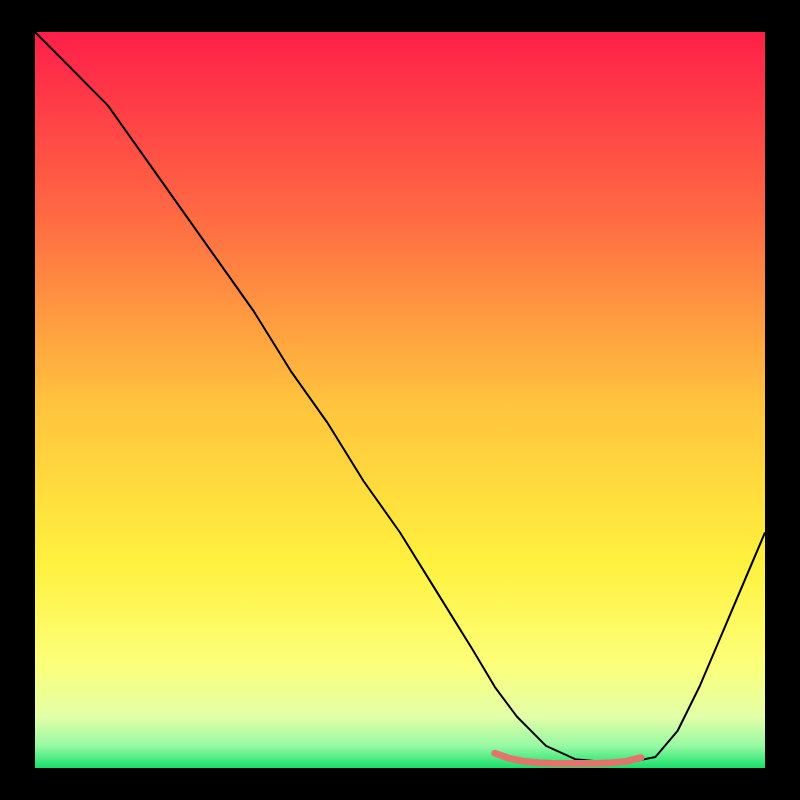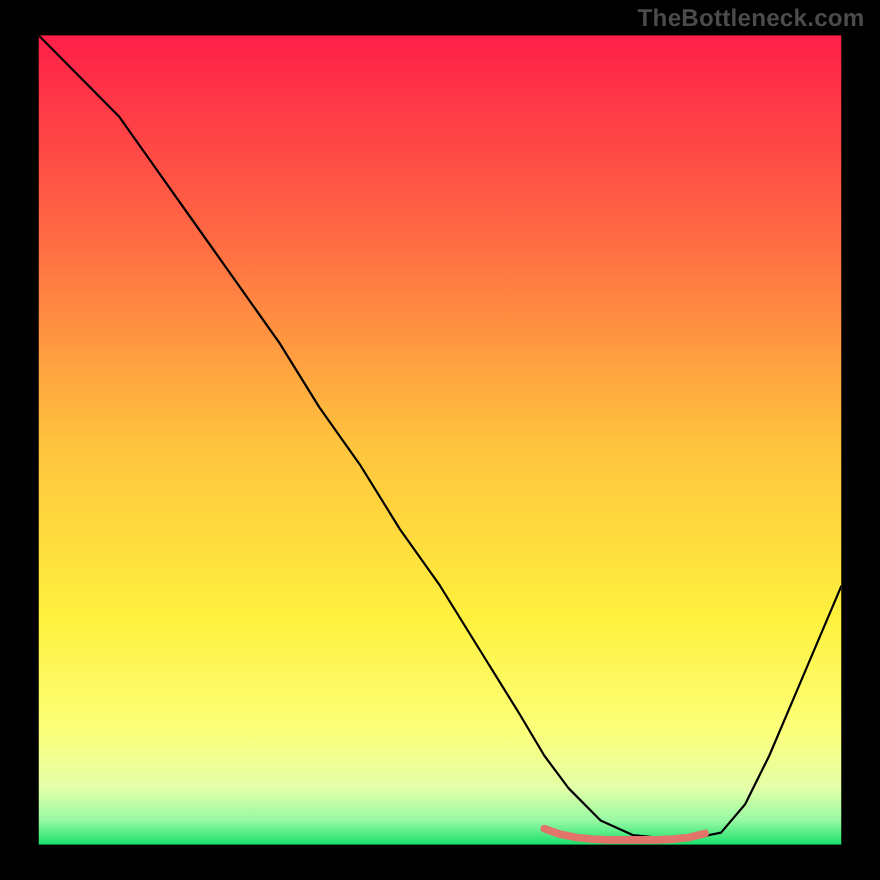--- a/index.html
+++ b/index.html
@@ -33,21 +33,20 @@
     top: 32px;
     width: 730px;
     height: 736px;
     display: block;
   }
 </style>
 </head>
 <body>
 
 <div class="frame">
-  <div class="watermark">TheBottleneck.com</div>
 
   <svg class="plot" viewBox="0 0 100 100" preserveAspectRatio="none">
     <defs>
       <linearGradient id="bg-grad" x1="0" y1="0" x2="0" y2="1">
           <stop offset="0%" stop-color="#ff1f49"></stop>
           <stop offset="25%" stop-color="#ff6a43"></stop>
           <stop offset="50%" stop-color="#ffc23e"></stop>
           <stop offset="72%" stop-color="#fff13e"></stop>
           <stop offset="86%" stop-color="#fcff7a"></stop>
           <stop offset="93%" stop-color="#e3ffa8"></stop>

